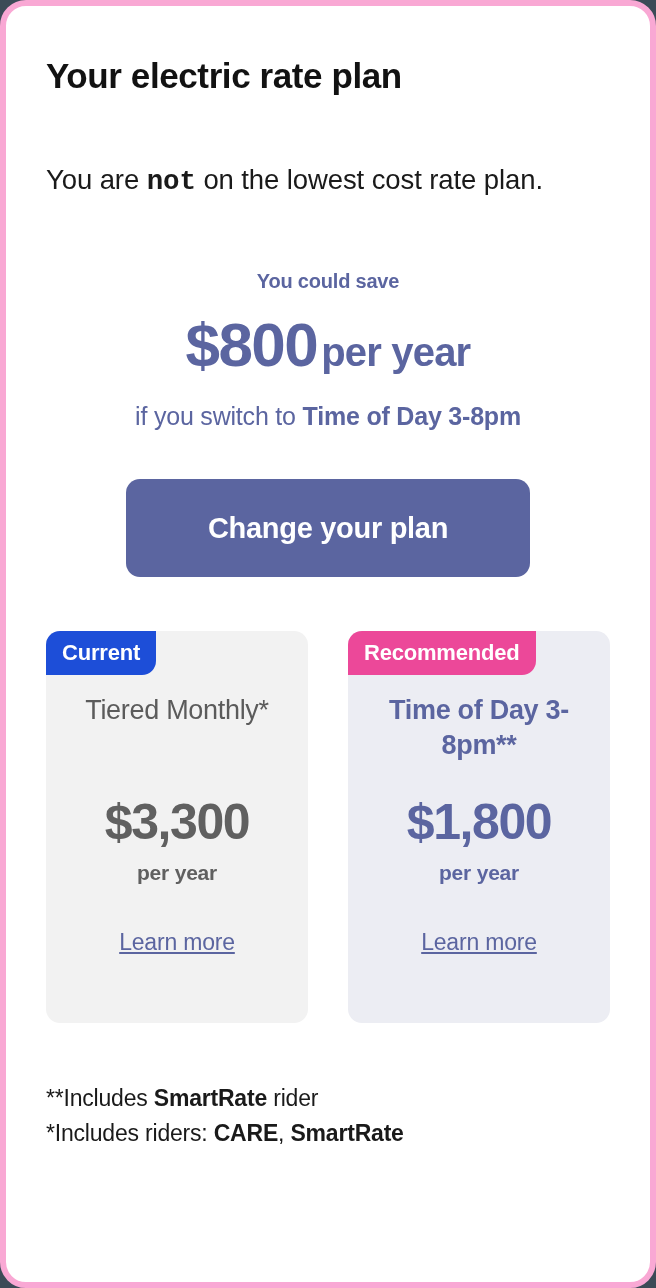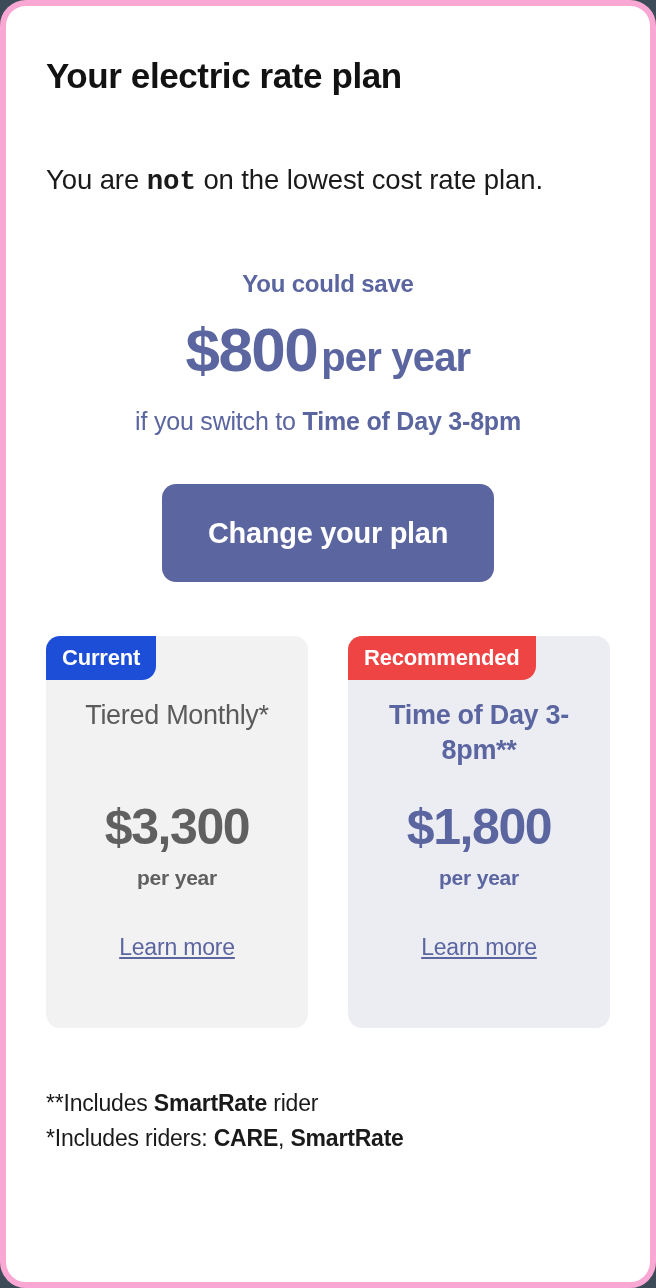--- a/index.html
+++ b/index.html
@@ -59,21 +59,21 @@
   .status-text b { font-weight: bold; font-family: Liberation Mono, monospace; }
 
   
   .savings {
     margin-top: 68px;
     text-align: center;
     color: #5b65a0;
   }
 
   .savings-lead {
-    font-size: 24px;
+    font-size: 20px;
     font-weight: bold;
     letter-spacing: -0.2px;
   }
 
   .savings-amount-row {
     margin-top: 16px;
     white-space: nowrap;
   }
 
   .savings-amount {
@@ -101,21 +101,21 @@
     margin-top: 48px;
     display: flex;
     justify-content: center;
   }
 
   .cta-button {
     background: #5b65a0;
     color: #ffffff;
     border: none;
     border-radius: 14px;
-    width: 332px;
+    width: 404px;
     height: 98px;
     font-family: "Liberation Sans", sans-serif;
     font-size: 29px;
     font-weight: bold;
     letter-spacing: -0.3px;
     cursor: pointer;
   }
 
   
   .plans {
@@ -143,21 +143,21 @@
     height: 44px;
     line-height: 44px;
     padding: 0 16px;
     border-radius: 14px 0 14px 0;
     color: #ffffff;
     font-size: 22px;
     font-weight: bold;
     letter-spacing: -0.2px;
   }
   .plan-card.current .plan-badge { background: #1d4ed8; }
-  .plan-card.recommended .plan-badge { background: #ef4444; }
+  .plan-card.recommended .plan-badge { background: #ec4899; }
 
   .plan-name {
     font-size: 27px;
     line-height: 1.28;
     letter-spacing: -0.3px;
     min-height: 70px;
   }
   .plan-card.current .plan-name {
     color: #5b5b5b;
     font-weight: normal;

